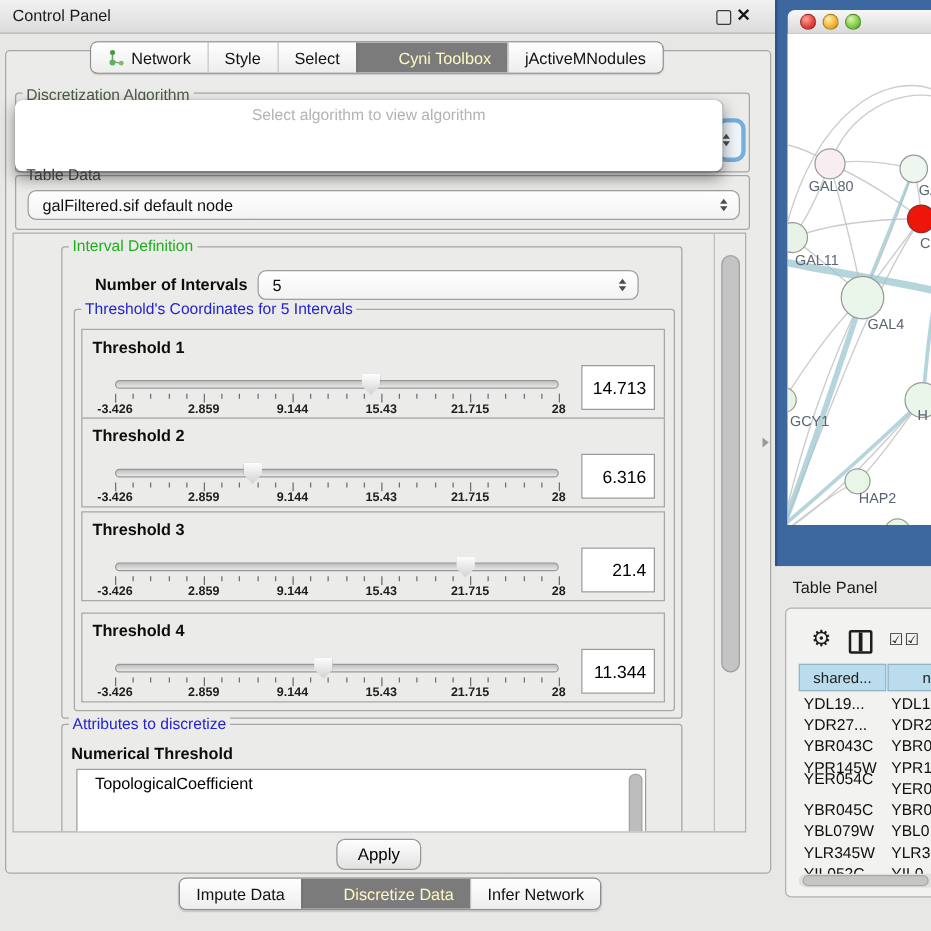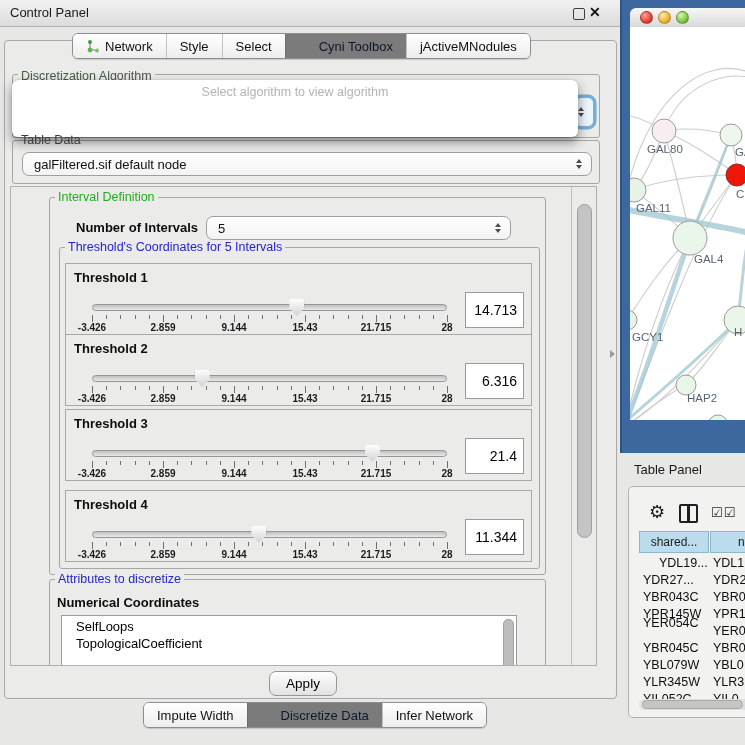--- a/index.html
+++ b/index.html
@@ -14,21 +14,21 @@
   #titlebar .t{position:absolute;left:10px;top:5px;font-size:13px;color:#1b1b1b;}
   #float-ic{position:absolute;left:573px;top:8px;width:10px;height:10px;
     border:1.5px solid #3c3c3c;border-radius:2px;}
   #close-ic{position:absolute;left:589px;top:4px;font-size:14px;font-weight:bold;color:#141414;}
 
   .tabgroup{display:flex;height:24px;border:1px solid #8d8d8d;border-radius:6px;
     overflow:hidden;background:#fff;box-shadow:0 1px 1px rgba(0,0,0,.15);}
   .tabseg{display:flex;align-items:center;gap:5px;padding:0 13px;font-size:13px;
     color:#111;background:linear-gradient(#ffffff,#ededed);border-left:1px solid #c2c2c2;white-space:nowrap;}
   .tabseg:first-child{border-left:none;}
-  .tabseg.sel{background:#7b7b7b;color:#0f172a;border-left-color:#6d6d6d;padding-left:33px;}
+  .tabseg.sel{background:#7b7b7b;color:#fef9c3;border-left-color:#6d6d6d;padding-left:33px;}
   #toptabs{left:72px;top:33px;z-index:20;}
   #bottomtabs{left:143px;top:702px;z-index:20;}
 
   #mainpanel{left:4px;top:40px;width:611px;height:657px;background:#ebebe9;
     border:1px solid #a8a8a8;border-radius:4px;}
 
   .group{position:absolute;border:1px solid #a6a6a6;border-radius:3px;}
   .gtitle{position:absolute;font-size:12.5px;background:#ebebe9;padding:0 3px;white-space:nowrap;}
 
   
@@ -344,39 +344,38 @@
         <div class="ticklbl" style="left: 168px;">9.144</div>
         <div class="ticklbl" style="left: 239px;">15.43</div>
         <div class="ticklbl" style="left: 310px;">21.715</div>
         <div class="ticklbl" style="left: 381px;">28</div>
         <div class="valbox">11.344</div>
       </div>
     </div>
 
   <div class="abs group" style="left:38px;top:392px;width:495px;height:110px;"></div>
   <div class="gtitle abs" style="left: 44px; top: 385px; color: rgb(36, 36, 204);" id="ag-title">Attributes to discretize</div>
-  <div class="abs" style="left:46px;top:408px;font-size:13px;font-weight:bold;color:#0d0d0d;">Numerical Coordinates</div>
+  <div class="abs" style="left:46px;top:408px;font-size:13px;font-weight:bold;color:#0d0d0d;">Numerical Threshold</div>
   <div id="attr-list">
     <div class="pad"></div>
     <div id="attr-items">
-        <div class="li">SelfLoops</div>
         <div class="li">TopologicalCoefficient</div>
       </div>
     <div id="attr-vscroll"></div>
   </div>
 
   <div id="vp-edge" class="abs"></div>
   <div id="vscroll" class="abs"></div>
 </div>
 
 <div id="apply" class="abs">Apply</div>
 
 <div id="bottomtabs" class="abs tabgroup">
     <div class="tabseg">
-      <span>Impute Width</span>
+      <span>Impute Data</span>
     </div>
     <div class="tabseg sel">
       <span>Discretize Data</span>
     </div>
     <div class="tabseg">
       <span>Infer Network</span>
     </div>
   </div>
 
 <div id="divider-arrow" class="abs"></div>
@@ -438,21 +437,21 @@
   <div class="t">Table Panel</div>
 </div>
 
 <div id="tablepanel" class="abs">
   <div id="gear">⚙</div>
   <div id="splitic"></div>
   <div id="checks">☑☑</div>
   <div id="hc1" class="hcell">shared...</div>
   <div id="hc2" class="hcell">n</div>
   <div id="trows">
-      <div class="trow" style="left: 14px; top: 69px; margin-left: 16px;">YDL19...</div>
+      <div class="trow" style="left: 14px; top: 69px;">YDL19...</div>
       <div class="trow" style="left: 84px; top: 69px; text-align: right;">YDL1</div>
       <div class="trow" style="left: 14px; top: 86px;">YDR27...</div>
       <div class="trow" style="left: 84px; top: 86px;">YDR2</div>
       <div class="trow" style="left: 14px; top: 103px;">YBR043C</div>
       <div class="trow" style="left: 84px; top: 103px;">YBR0</div>
       <div class="trow" style="left: 14px; top: 120px;">YPR145W</div>
       <div class="trow" style="left: 84px; top: 120px;">YPR1</div>
       <div class="trow" style="left: 14px; top: 129px;">YER054C</div>
       <div class="trow" style="left: 84px; top: 137px;">YER0</div>
       <div class="trow" style="left: 14px; top: 154px;">YBR045C</div>

